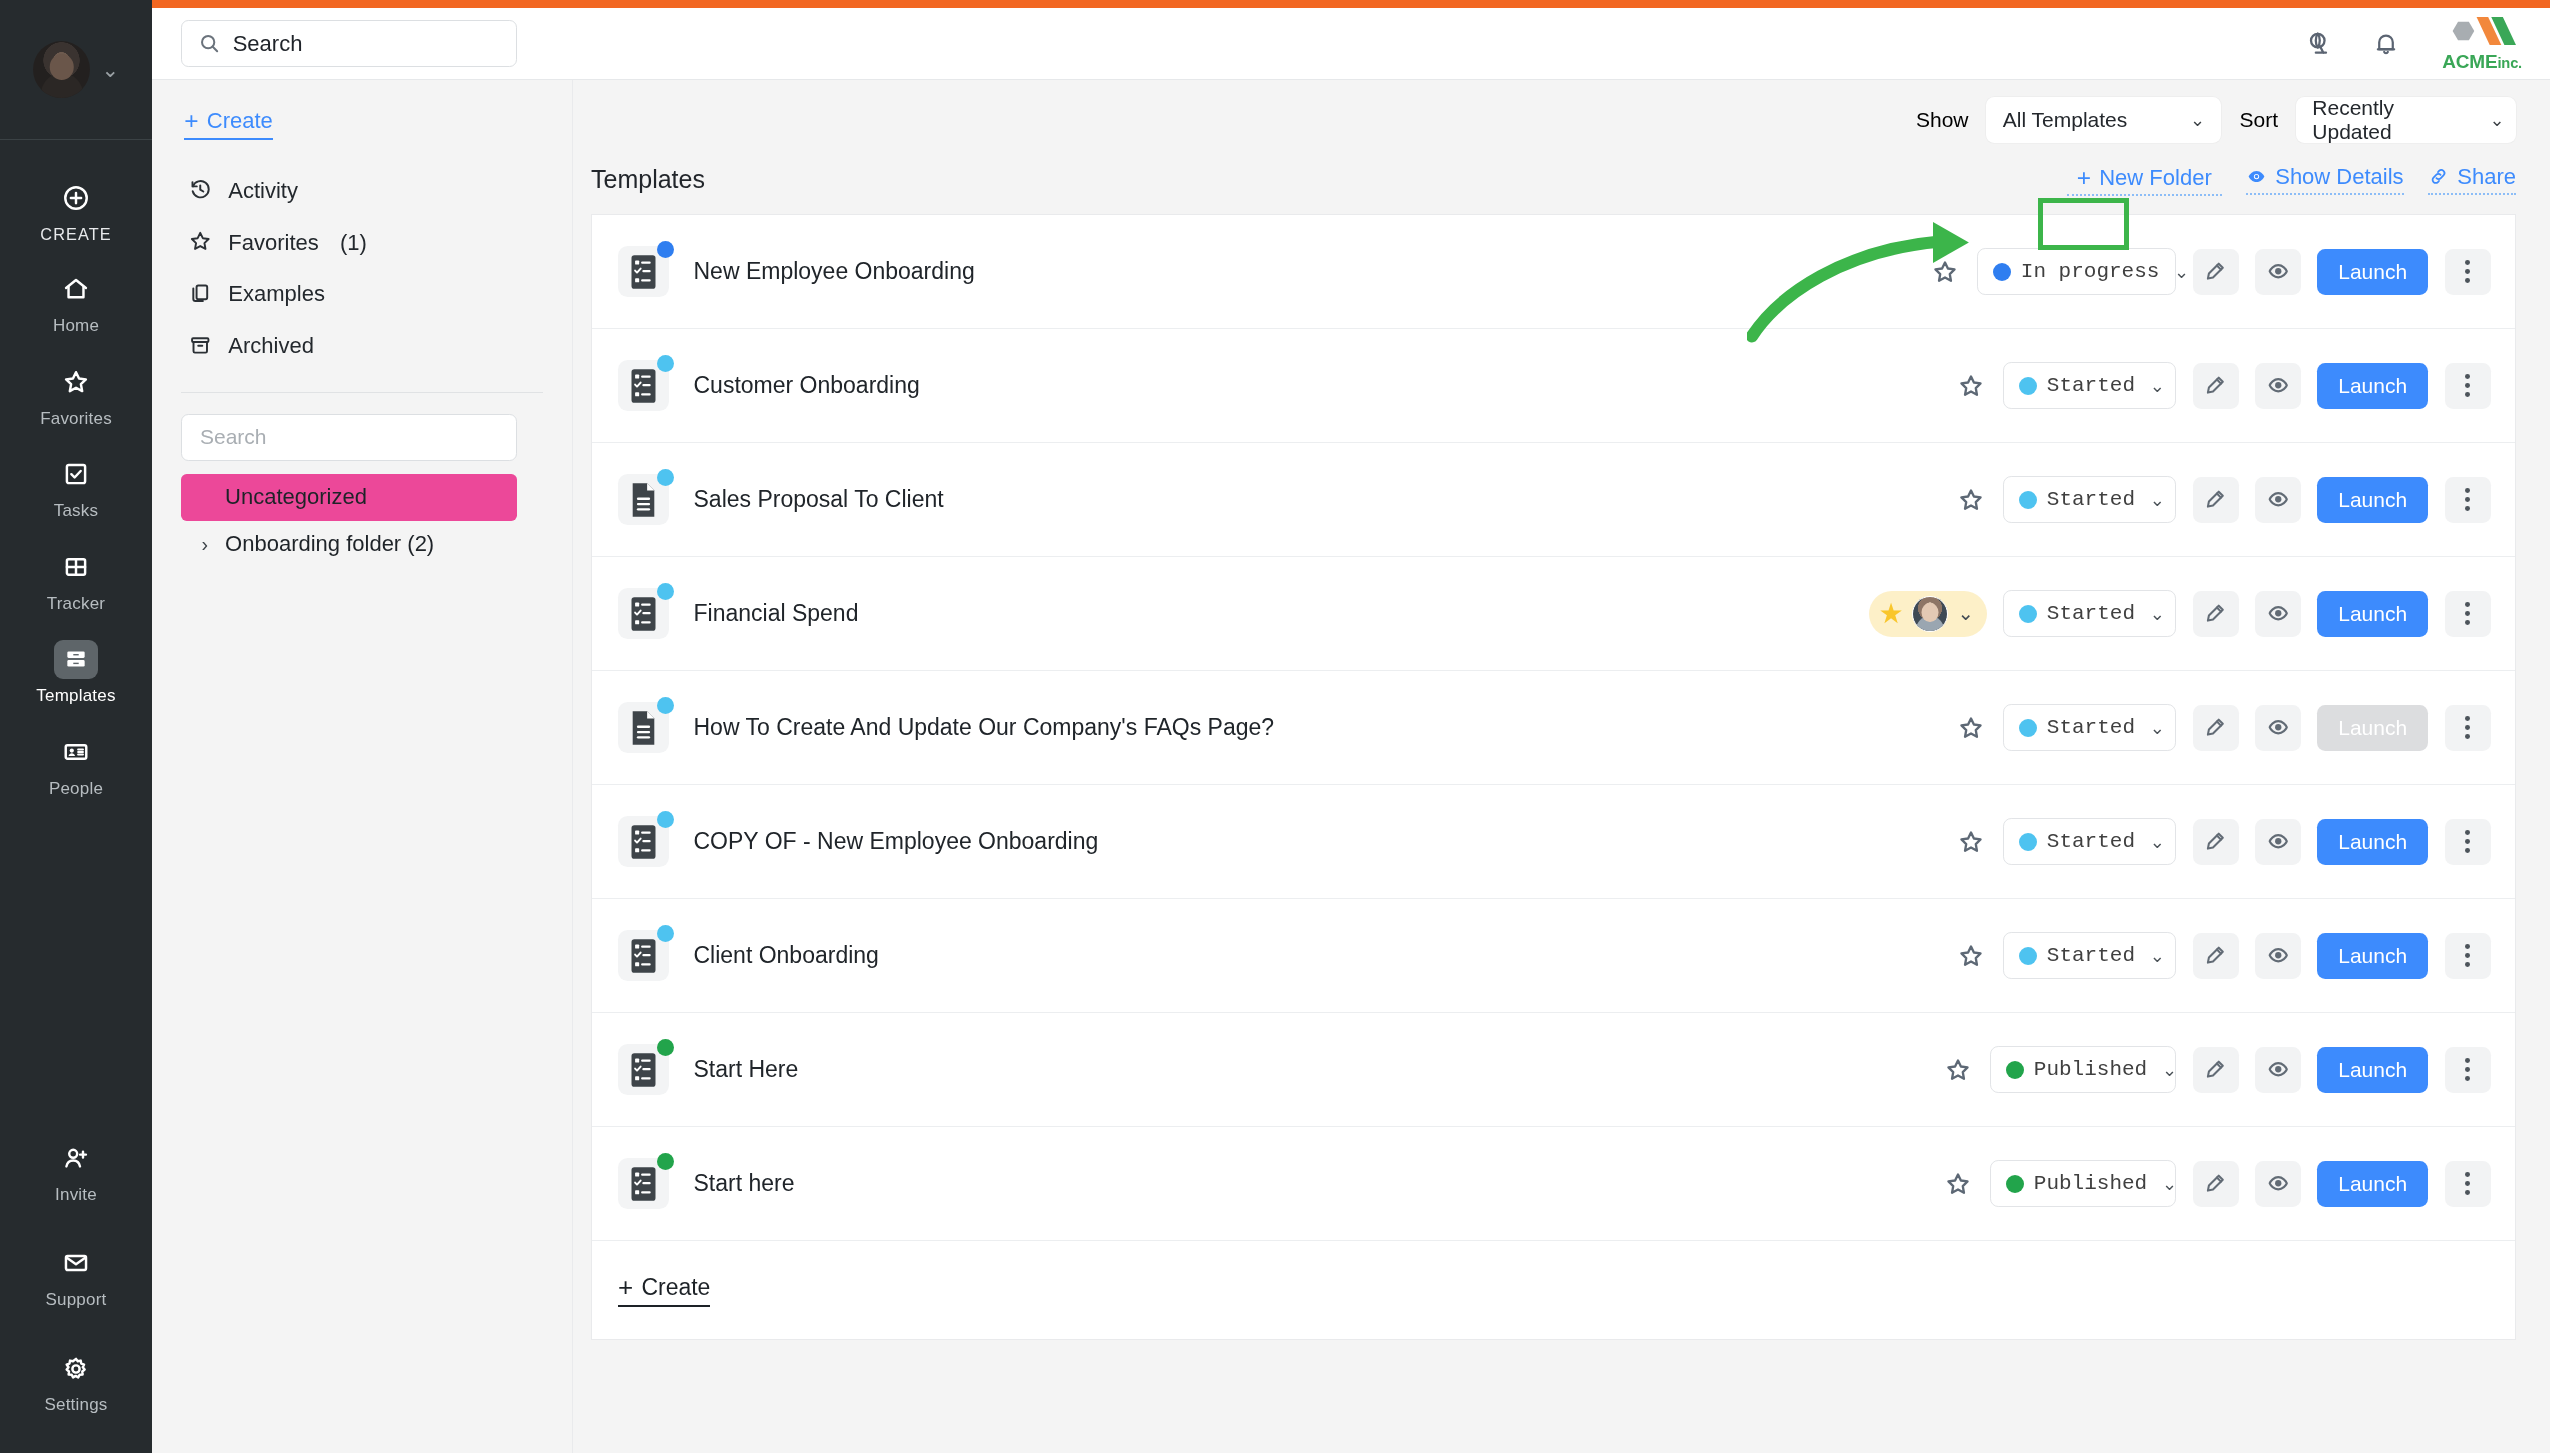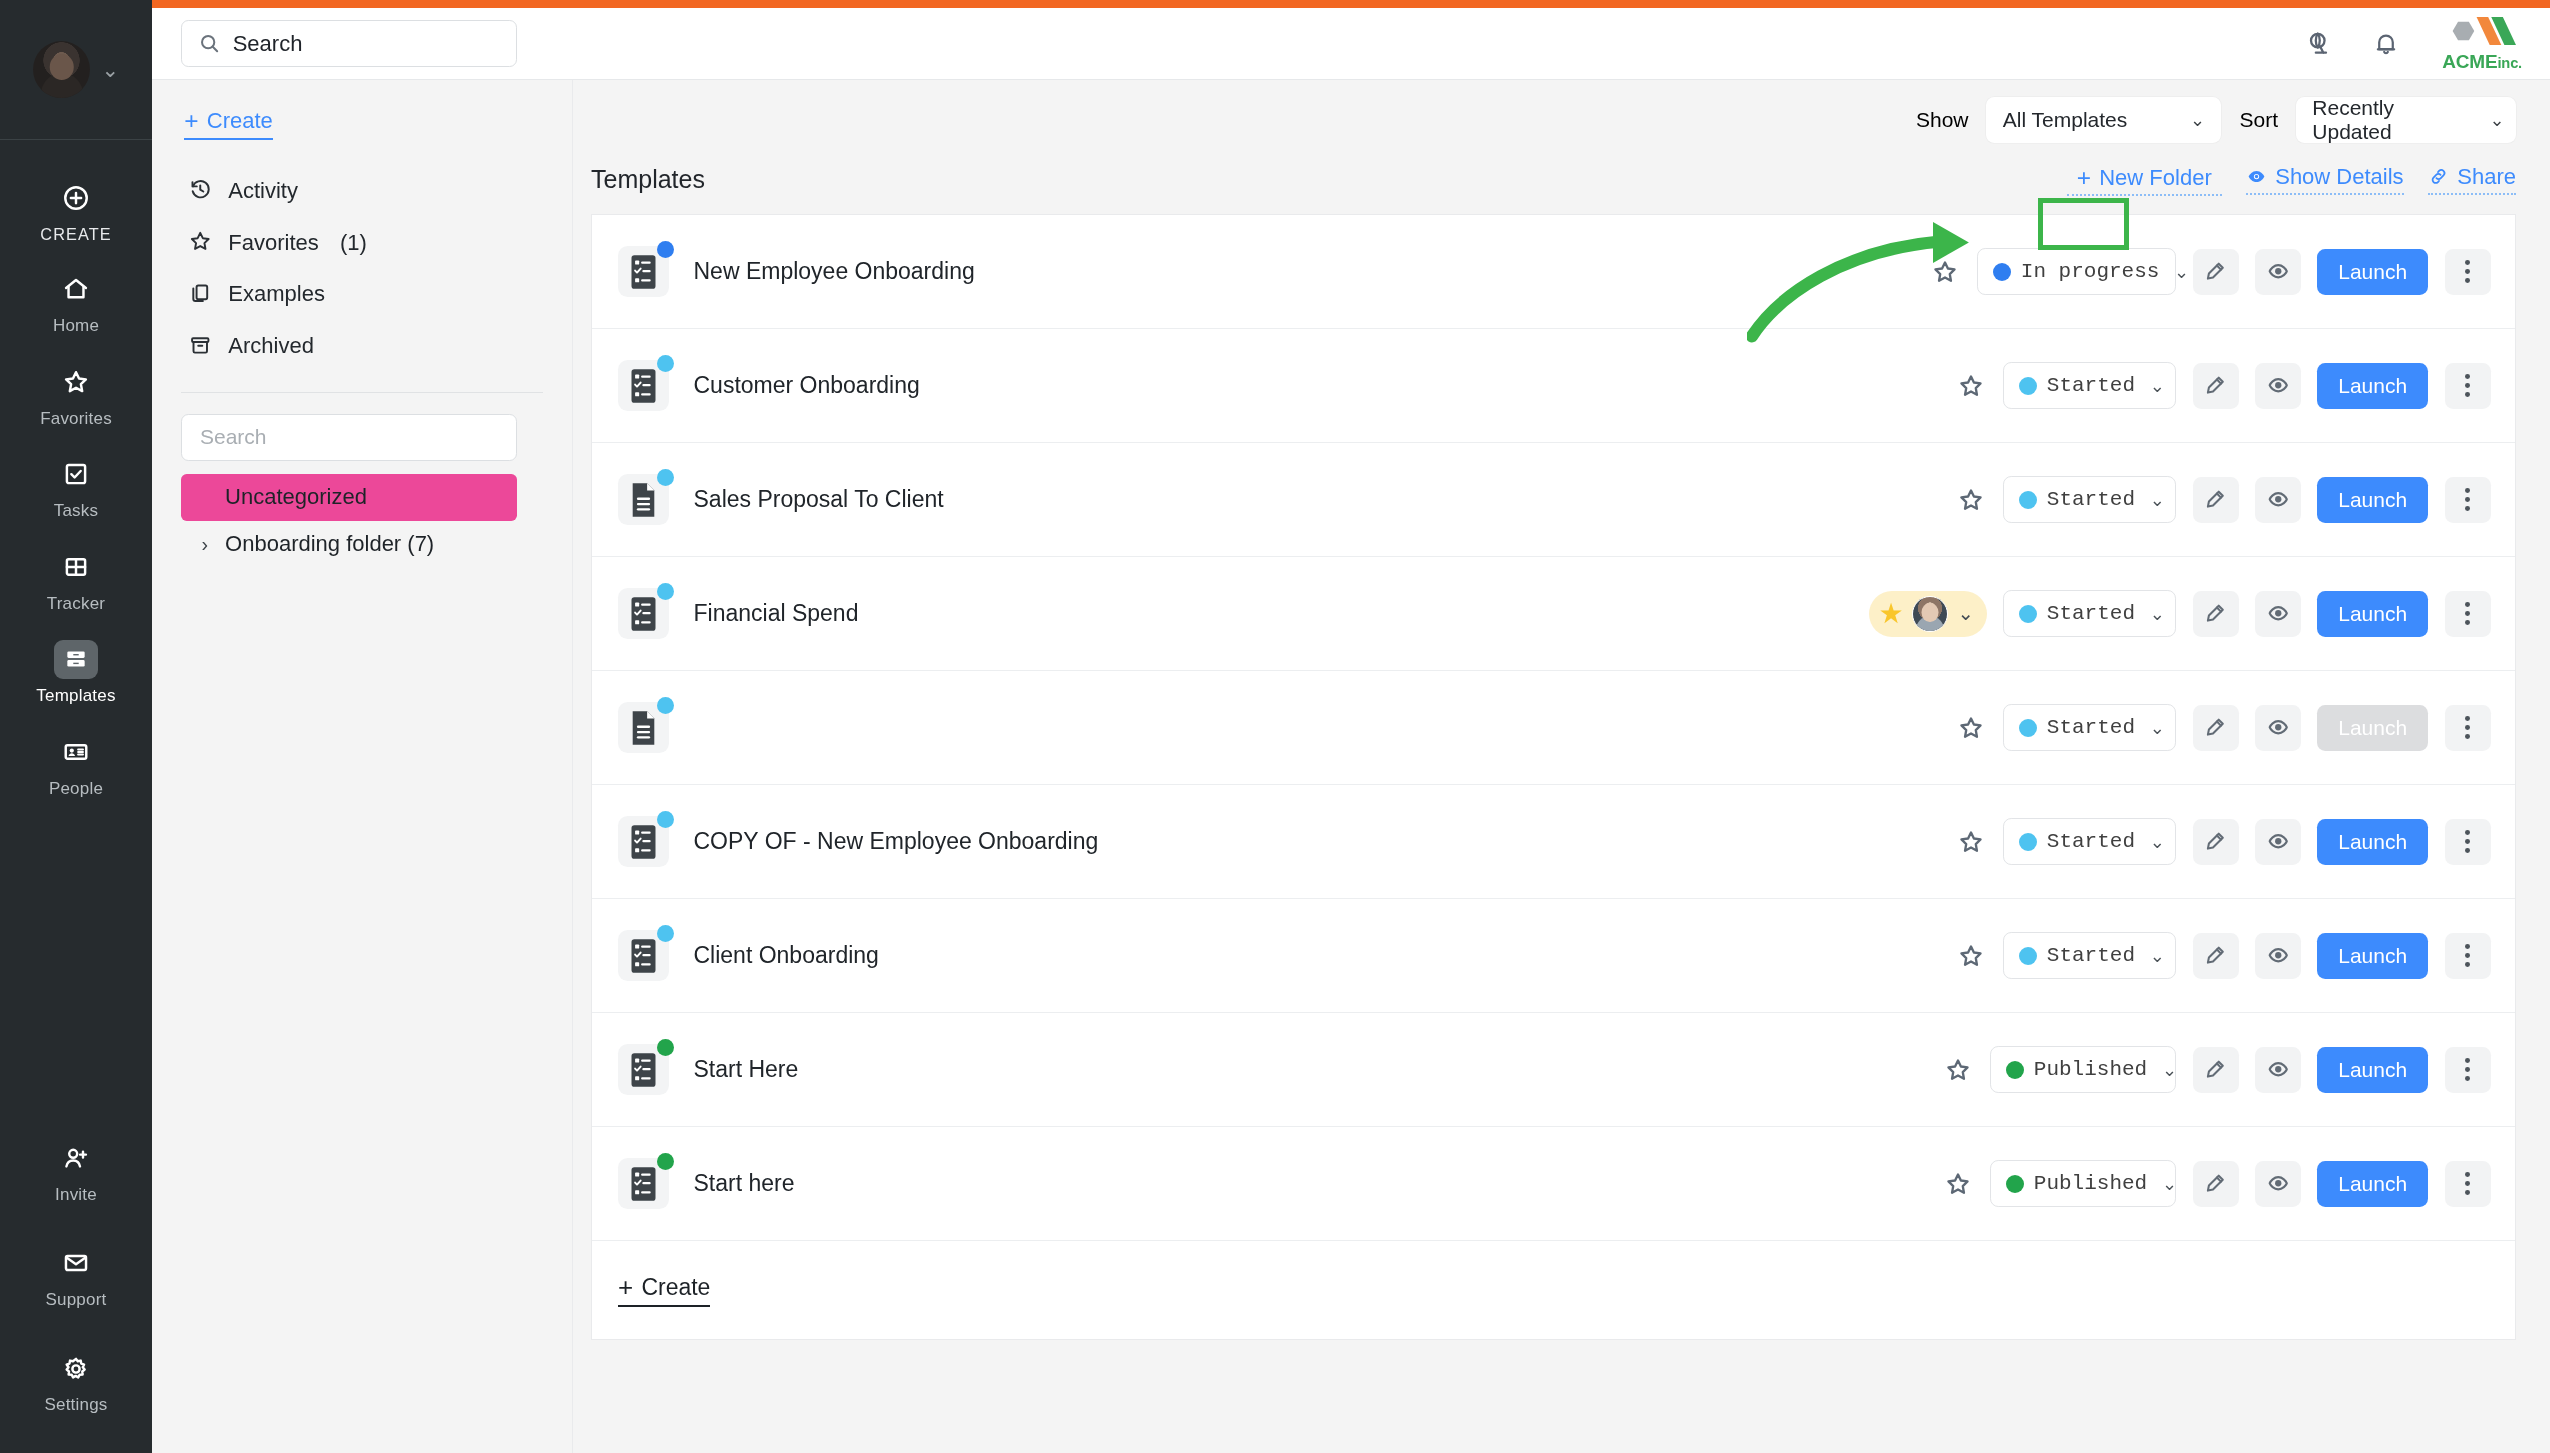--- a/index.html
+++ b/index.html
@@ -422,21 +422,21 @@
           <span>Search</span>
         </div>
 
         <div class="folder-list">
           <div class="folder-item selected">
             <span class="folder-caret"></span>
             <span>Uncategorized</span>
           </div>
           <div class="folder-item">
             <span class="folder-caret">›</span>
-            <span>Onboarding folder (7)</span>
+            <span>Onboarding folder (2)</span>
           </div>
         </div>
       </aside>
 
       <section class="main">
 
         <div class="main-tools">
           <span class="tool-label">Show</span>
           <div class="select-pill w1">
             <span>All Templates</span>
@@ -657,20 +657,21 @@
               <span class="tile">
                 <svg class="tile-glyph" viewBox="0 0 24 30">
                   <path d="M3 1h12l6 6v22H3z" fill="#3e4449"></path>
                   <path d="M15 1v6h6z" fill="#fff"></path>
                   <rect x="6.5" y="13" width="11" height="2" rx="1" fill="#fff"></rect>
                   <rect x="6.5" y="17.4" width="11" height="2" rx="1" fill="#fff"></rect>
                   <rect x="6.5" y="21.8" width="11" height="2" rx="1" fill="#fff"></rect>
                 </svg>
                 <span class="dot" style="background:#4ec3f0"></span>
               </span>
+              <span class="row-title">How To Create And Update Our Company's FAQs Page?</span>
               <div class="row-actions">
                 <span class="star-btn">
                   <svg viewBox="0 0 24 24">
                     <path d="M12 3.8l2.5 5.2 5.7.8-4.1 4 1 5.7-5.1-2.8-5.1 2.8 1-5.7-4.1-4 5.7-.8z"></path>
                   </svg>
                 </span>
                 <div class="status-pill" style="width:173px;">
                   <span class="sdot" style="background:#4ec3f0"></span>
                   <span class="stext">Started</span>
                   <span class="scaret">⌄</span>

